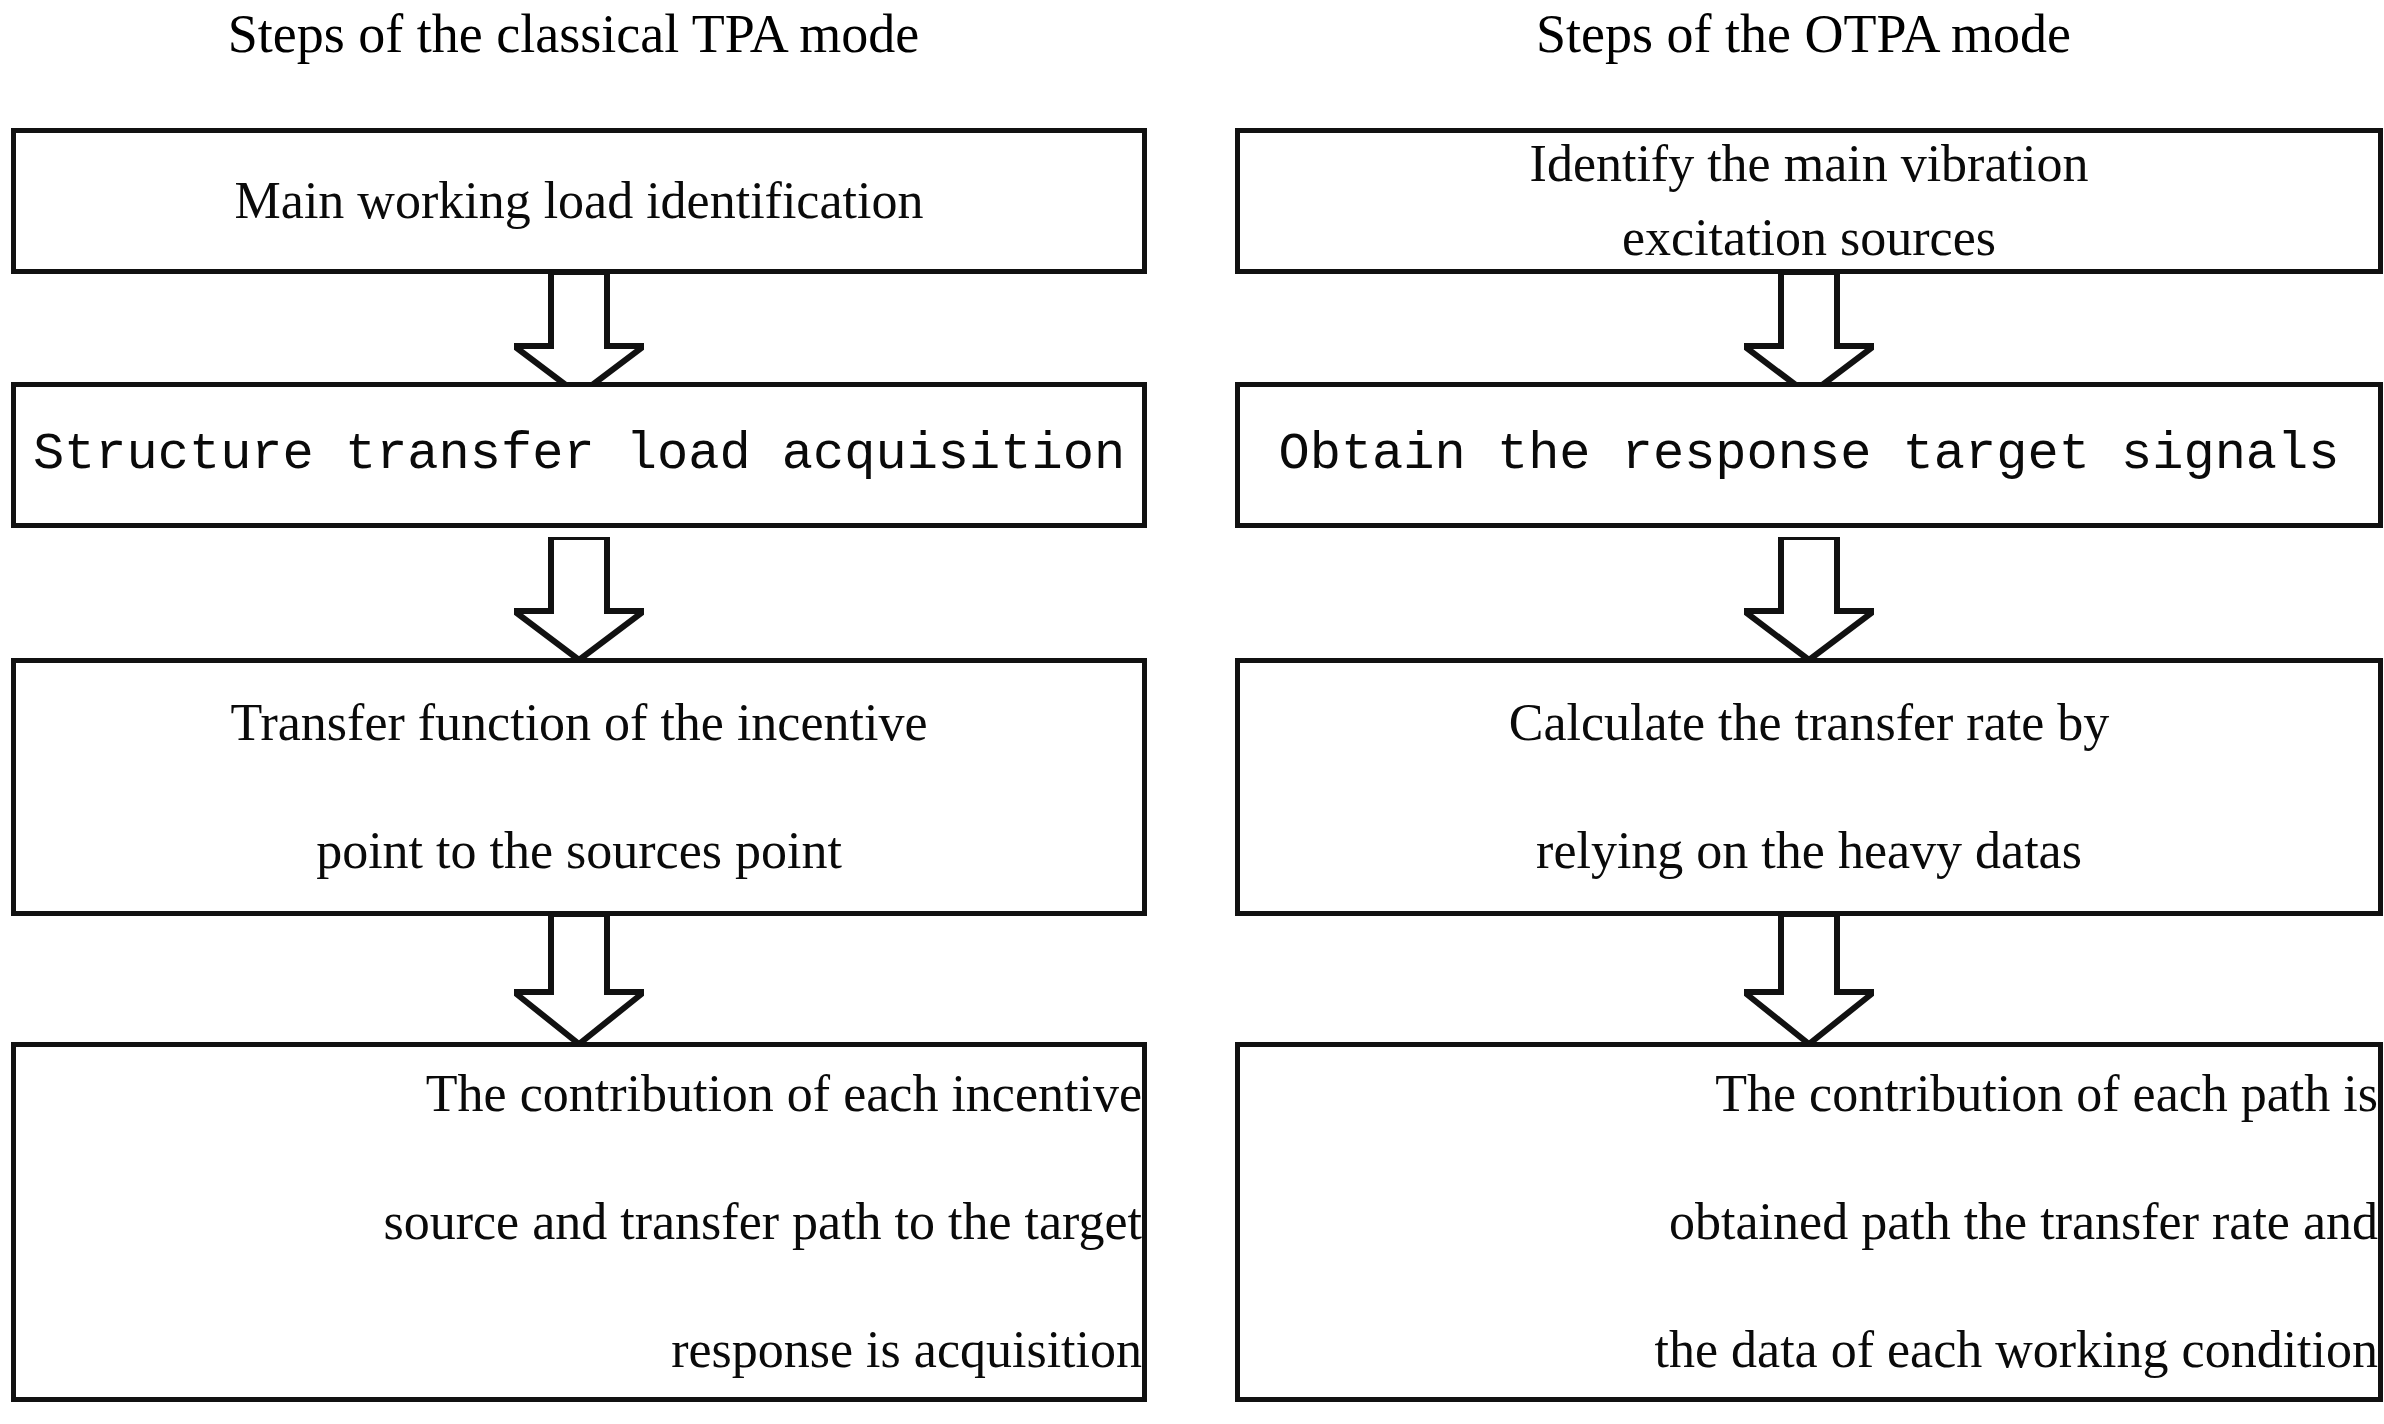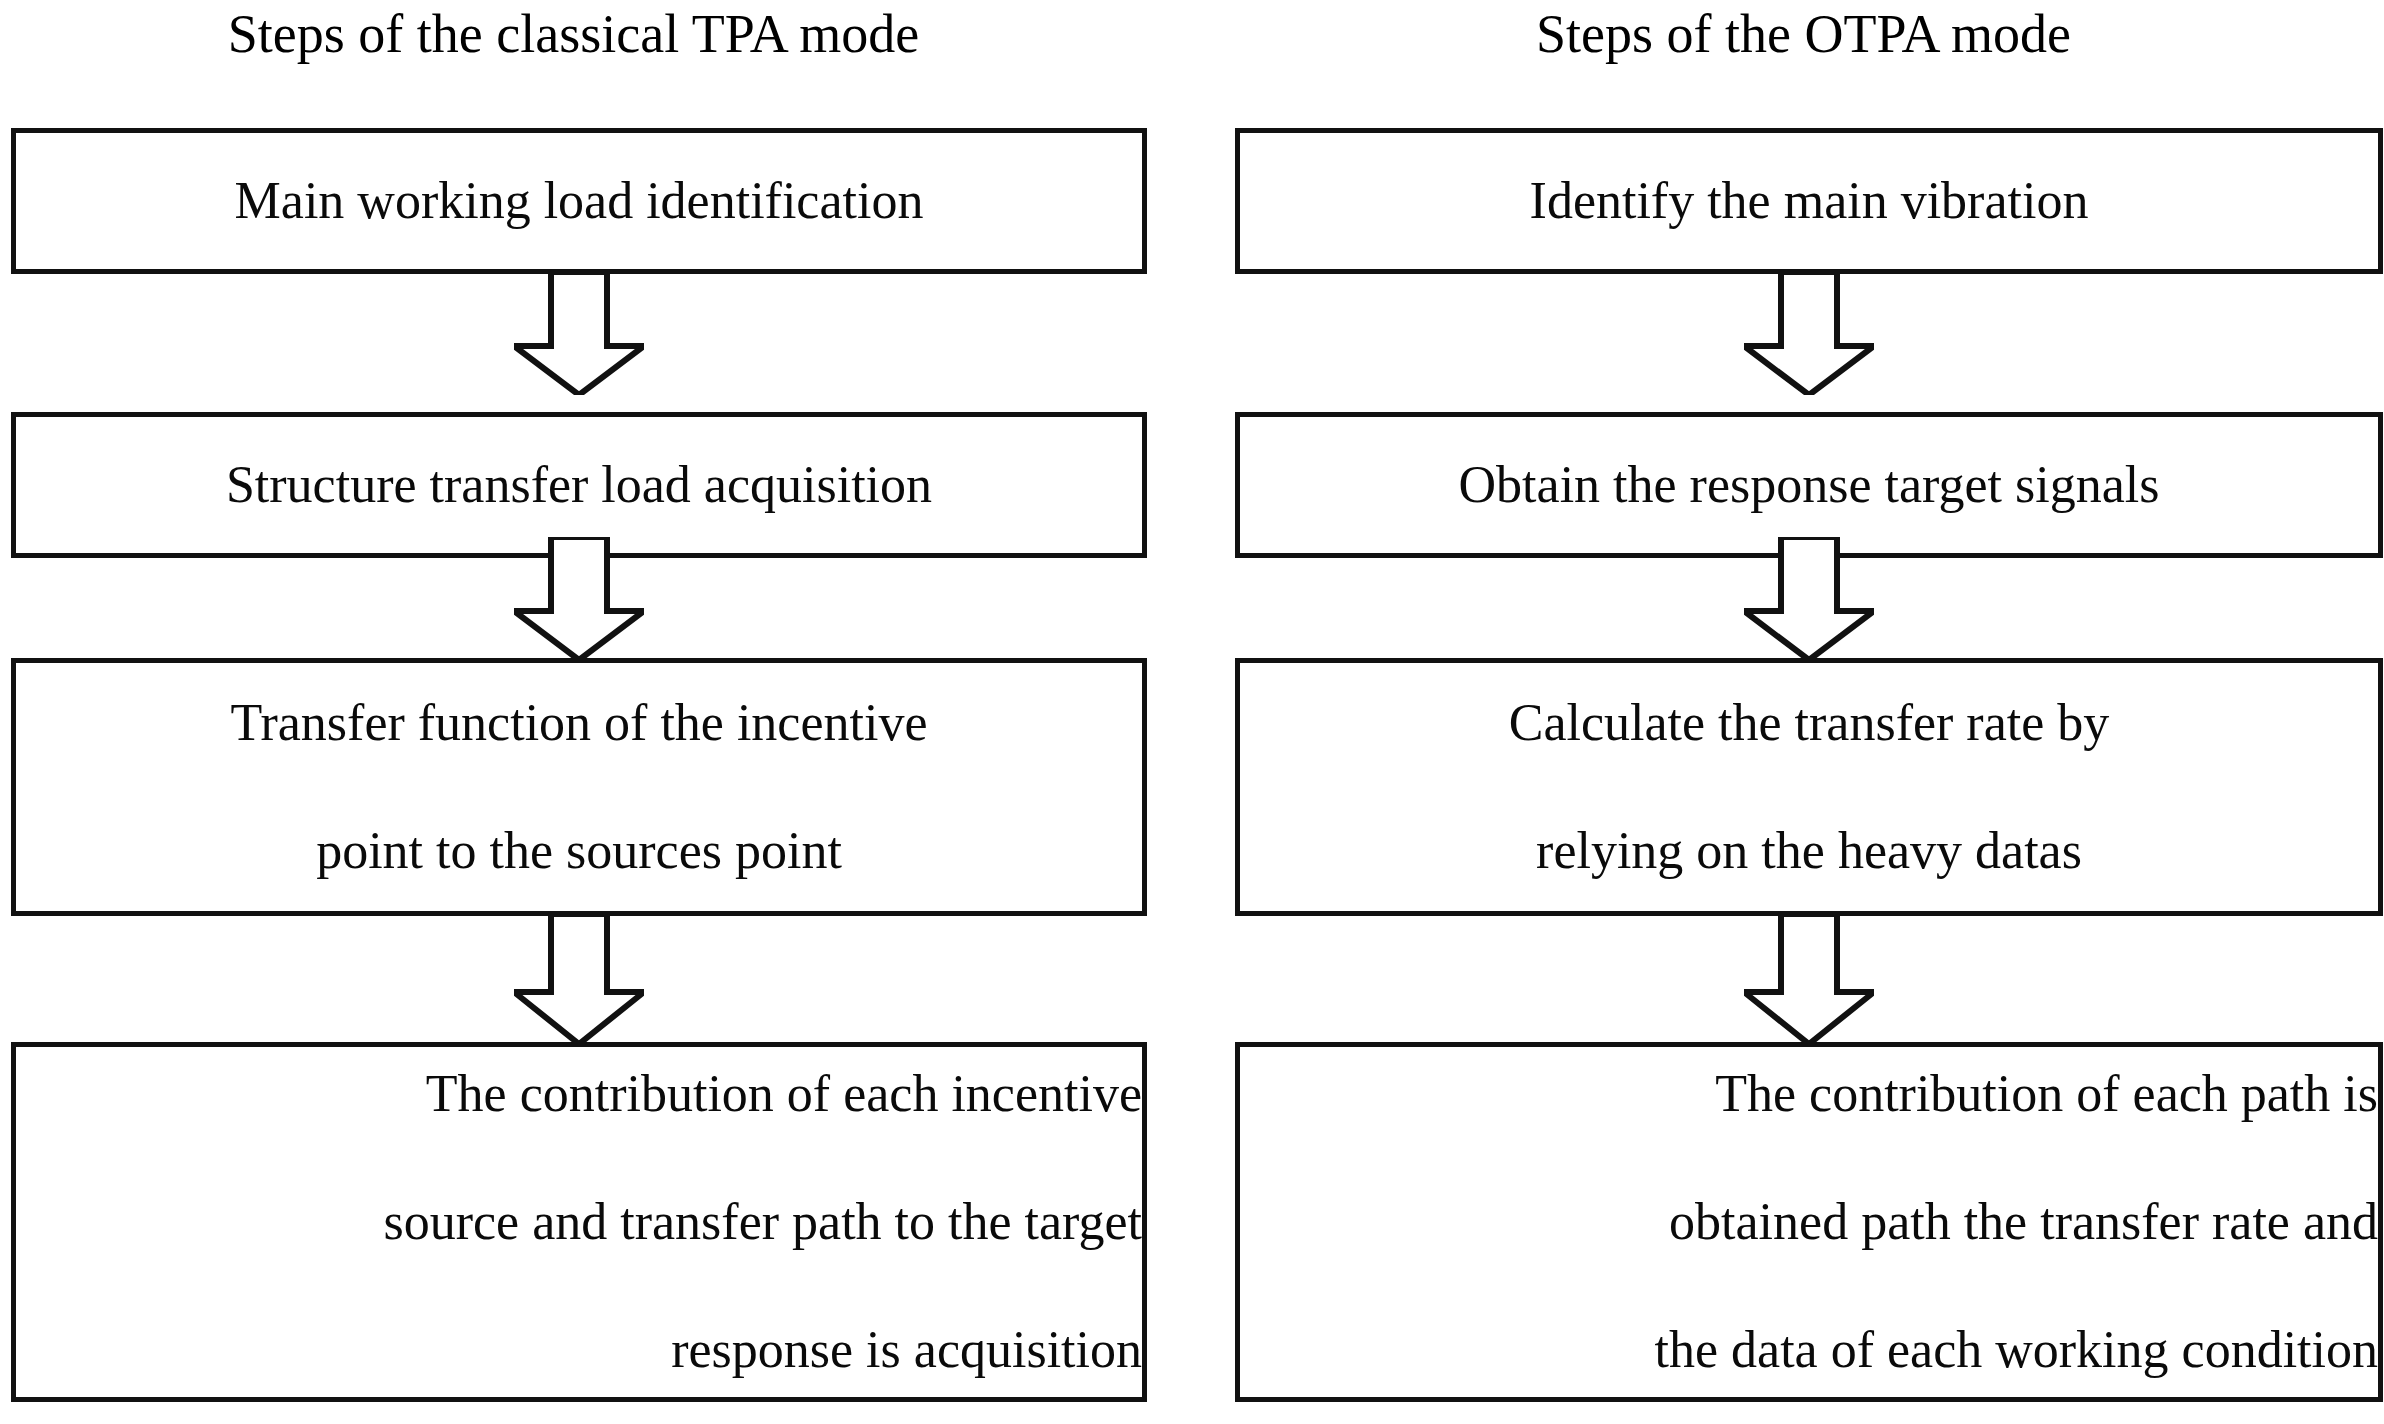--- a/index.html
+++ b/index.html
@@ -63,21 +63,21 @@
   .flow-box.lines-2 .box-line { line-height: 74px; text-align: center; }
   .flow-box.lines-3 .box-line { line-height: 128px; }
   .flow-box.lines-2.wide-gap .box-line { line-height: 128px; }
 
   
   #column-left  .flow-box { left: 11px;  width: 1136px; }
   
   #column-right .flow-box { left: 11px;  width: 1148px; }
 
   .box-1 { top: 128px;  height: 146px; }
-  .box-2 { top: 412px;  height: 146px; }
+  .box-2 { top: 382px;  height: 146px; font-family: Liberation Mono, monospace; }
   .box-3 { top: 658px;  height: 258px; }
   .box-4 { top: 1042px; height: 360px; align-items: flex-end; }
 
   
   .block-arrow {
     position: absolute;
     width: 130px;
   }
   .block-arrow svg { display: block; width: 100%; height: 100%; }
   #column-left  .block-arrow { left: 514px; }
@@ -134,20 +134,21 @@
     </div>
 
   </div>
 
   <div class="column" id="column-right">
 
     <div class="column-title">Steps of the OTPA mode</div>
 
     <div class="flow-box box-1 lines-2">
       <span class="box-line">Identify the main vibration</span>
+      <span class="box-line">excitation sources</span>
     </div>
 
     <div class="block-arrow arrow-1">
       <svg viewBox="0 0 130 123" preserveAspectRatio="none" xmlns="http://www.w3.org/2000/svg">
         <polygon points="37,0 93,0 93,74 130,74 65,123 0,74 37,74" fill="#ffffff" stroke="#111111" stroke-width="6" stroke-linejoin="miter"></polygon>
       </svg>
     </div>
 
     <div class="flow-box box-2 lines-1">
       <span class="box-line">Obtain the response target signals</span>

